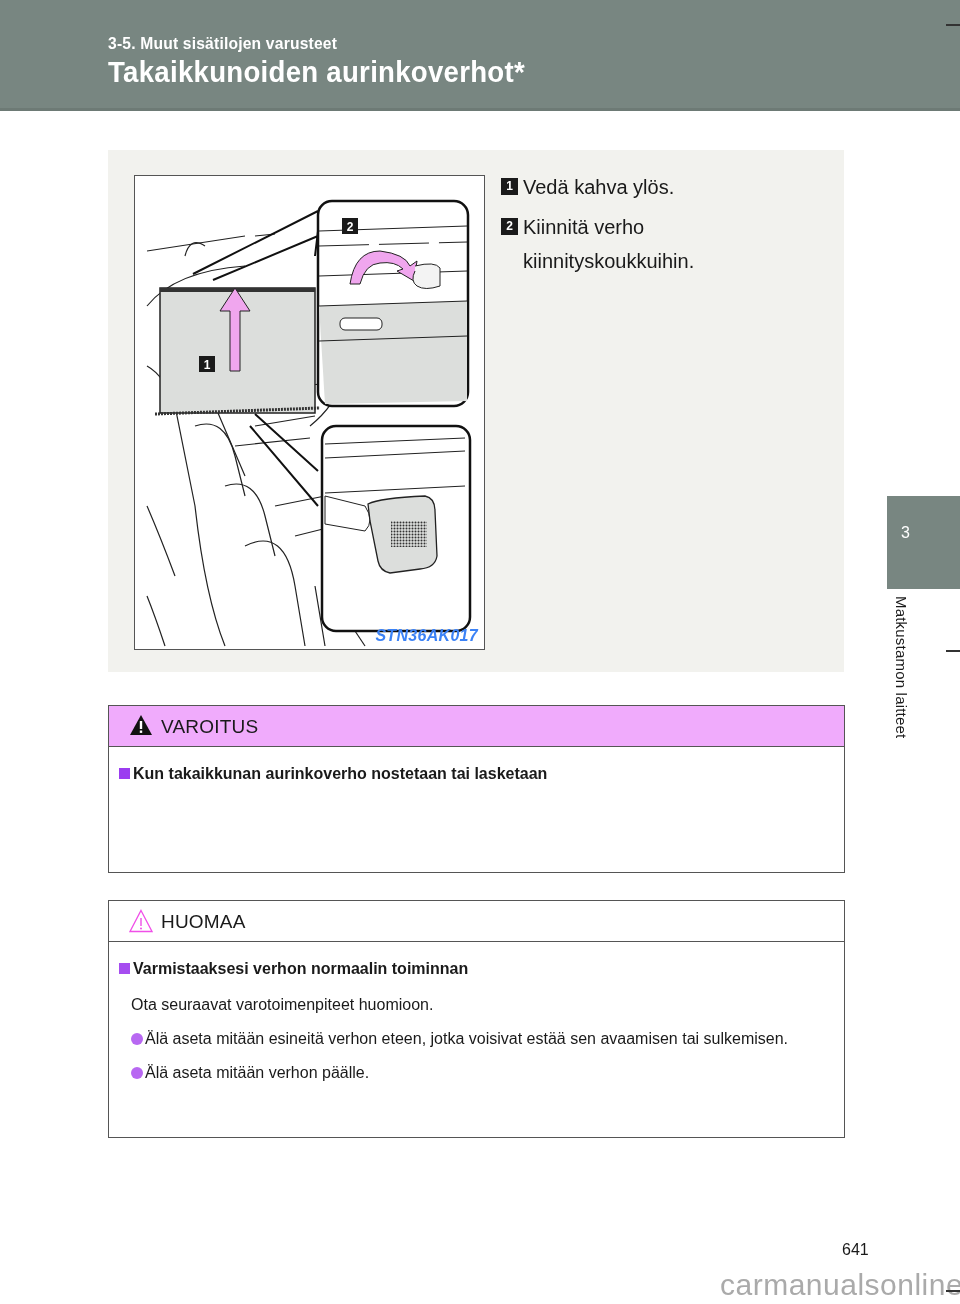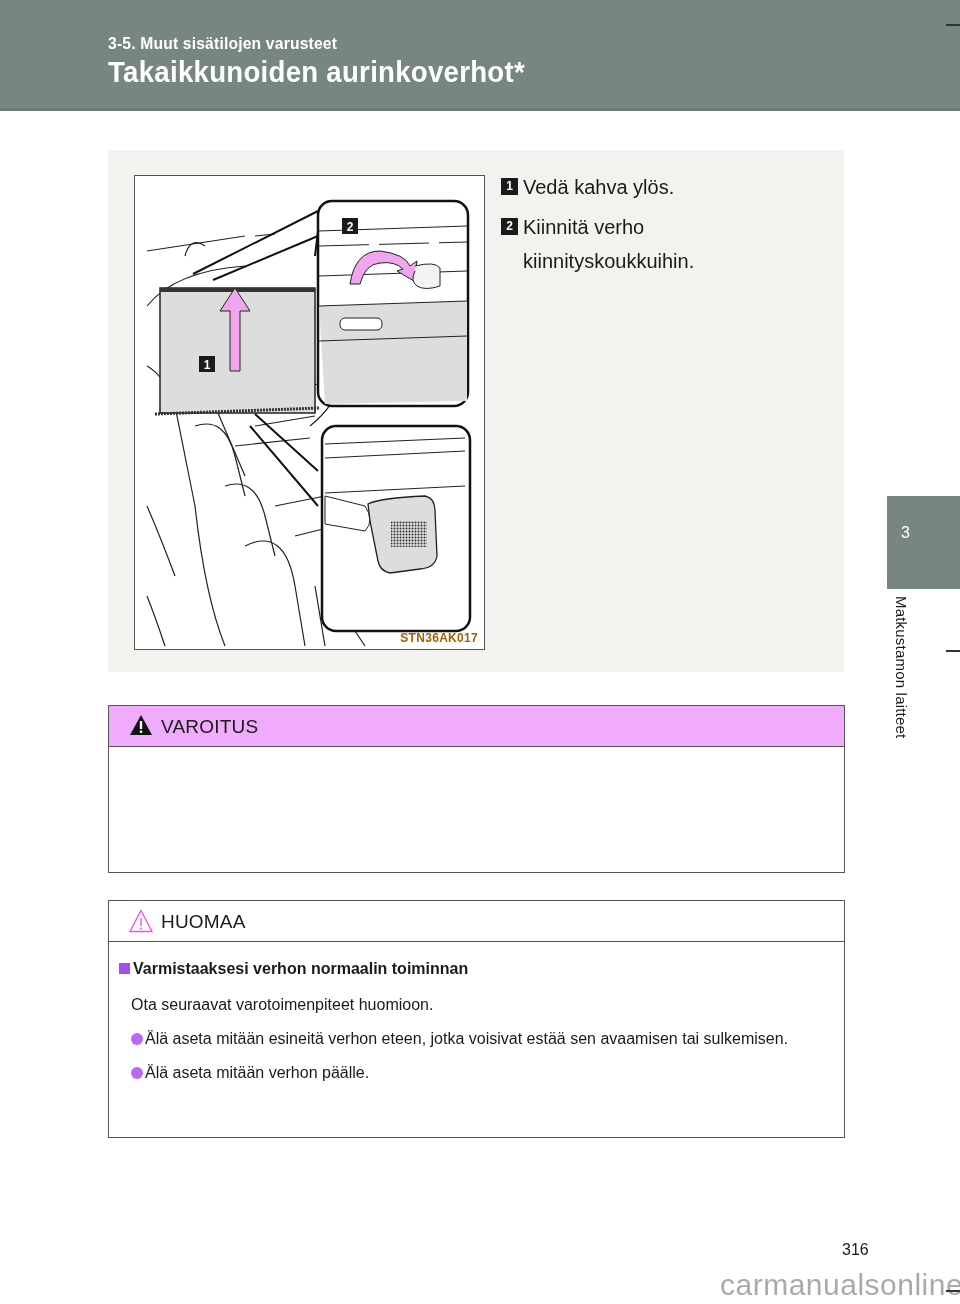--- a/index.html
+++ b/index.html
@@ -33,22 +33,23 @@
   }
   .figure-panel {
     position: absolute; left: 108px; top: 150px; width: 736px; height: 522px; background: #f2f2ee;
   }
   .illus {
     position: absolute; left: 134px; top: 175px; width: 349px; height: 473px;
     background: #fff; border: 1.5px solid #555;
   }
   .illus svg { position: absolute; left: 0; top: 0; }
   .illus .code {
-    position: absolute; right: 6px; bottom: 4px; font-size: 12px; font-weight: bold; color: #a16207;
+    position: absolute; right: 6px; bottom: 4px; font-size: 16px; font-weight: bold; color: #3b82f6;
     letter-spacing: 0.3px;
+    font-style: italic;
   }
   .steps { position: absolute; left: 501px; top: 170px; width: 312px; }
   .step { position: relative; padding-left: 22px; font-size: 20px; line-height: 34px; margin-bottom: 6px; }
   .step .num {
     position: absolute; left: 0; top: 8px; width: 17px; height: 17px; background: #1a1a1a;
     color: #fff; font-size: 12px; font-weight: bold; text-align: center; line-height: 17px;
   }
   .step-note {
     padding-left: 22px; font-size: 16px; line-height: 26px; text-align: justify; color: #1a1a1a; margin-top: 8px;
   }
@@ -173,20 +174,24 @@
 <div class="box" style="top:705px;height:166px;">
   <div class="box-head" style="background:#f0abfc;">
     <svg class="icon" width="24" height="22" viewBox="0 0 24 22">
       <path d="M12 1 L23 21 L1 21 Z" fill="#111"></path>
       <rect x="10.8" y="7" width="2.4" height="8" fill="#fff"></rect>
       <rect x="10.8" y="16.5" width="2.4" height="2.4" fill="#fff"></rect>
     </svg>
     <span class="label">VAROITUS</span>
   </div>
   <div class="box-body">
+    <div class="subhead">
+      <span class="sq" style="background:#9b3cf0;"></span>
+      <span>Kun takaikkunan aurinkoverho nostetaan tai lasketaan</span>
+    </div>
     <div class="para" style="line-height:24px;">
     </div>
   </div>
 </div>
 
 <div class="box" style="top:900px;height:236px;">
   <div class="box-head">
     <svg class="icon" width="24" height="24" viewBox="0 0 24 24">
       <path d="M12 1.5 L23 22.5 L1 22.5 Z" fill="none" stroke="#f04fe8" stroke-width="1.3"></path>
       <rect x="11.3" y="9" width="1.4" height="8" fill="#f04fe8"></rect>
@@ -204,15 +209,15 @@
       <span class="dot"></span>
       <span>Älä aseta mitään esineitä verhon eteen, jotka voisivat estää sen avaamisen tai sulkemisen.</span>
     </div>
     <div class="bullet">
       <span class="dot"></span>
       <span>Älä aseta mitään verhon päälle.</span>
     </div>
   </div>
 </div>
 
-<div class="page-num">316</div>
+<div class="page-num">641</div>
 <div class="watermark">carmanualsonline.info</div>
 <div class="crop-mark" style="left:946px;top:1290px;width:14px;height:1.5px;"></div>
 
 </body></html>

